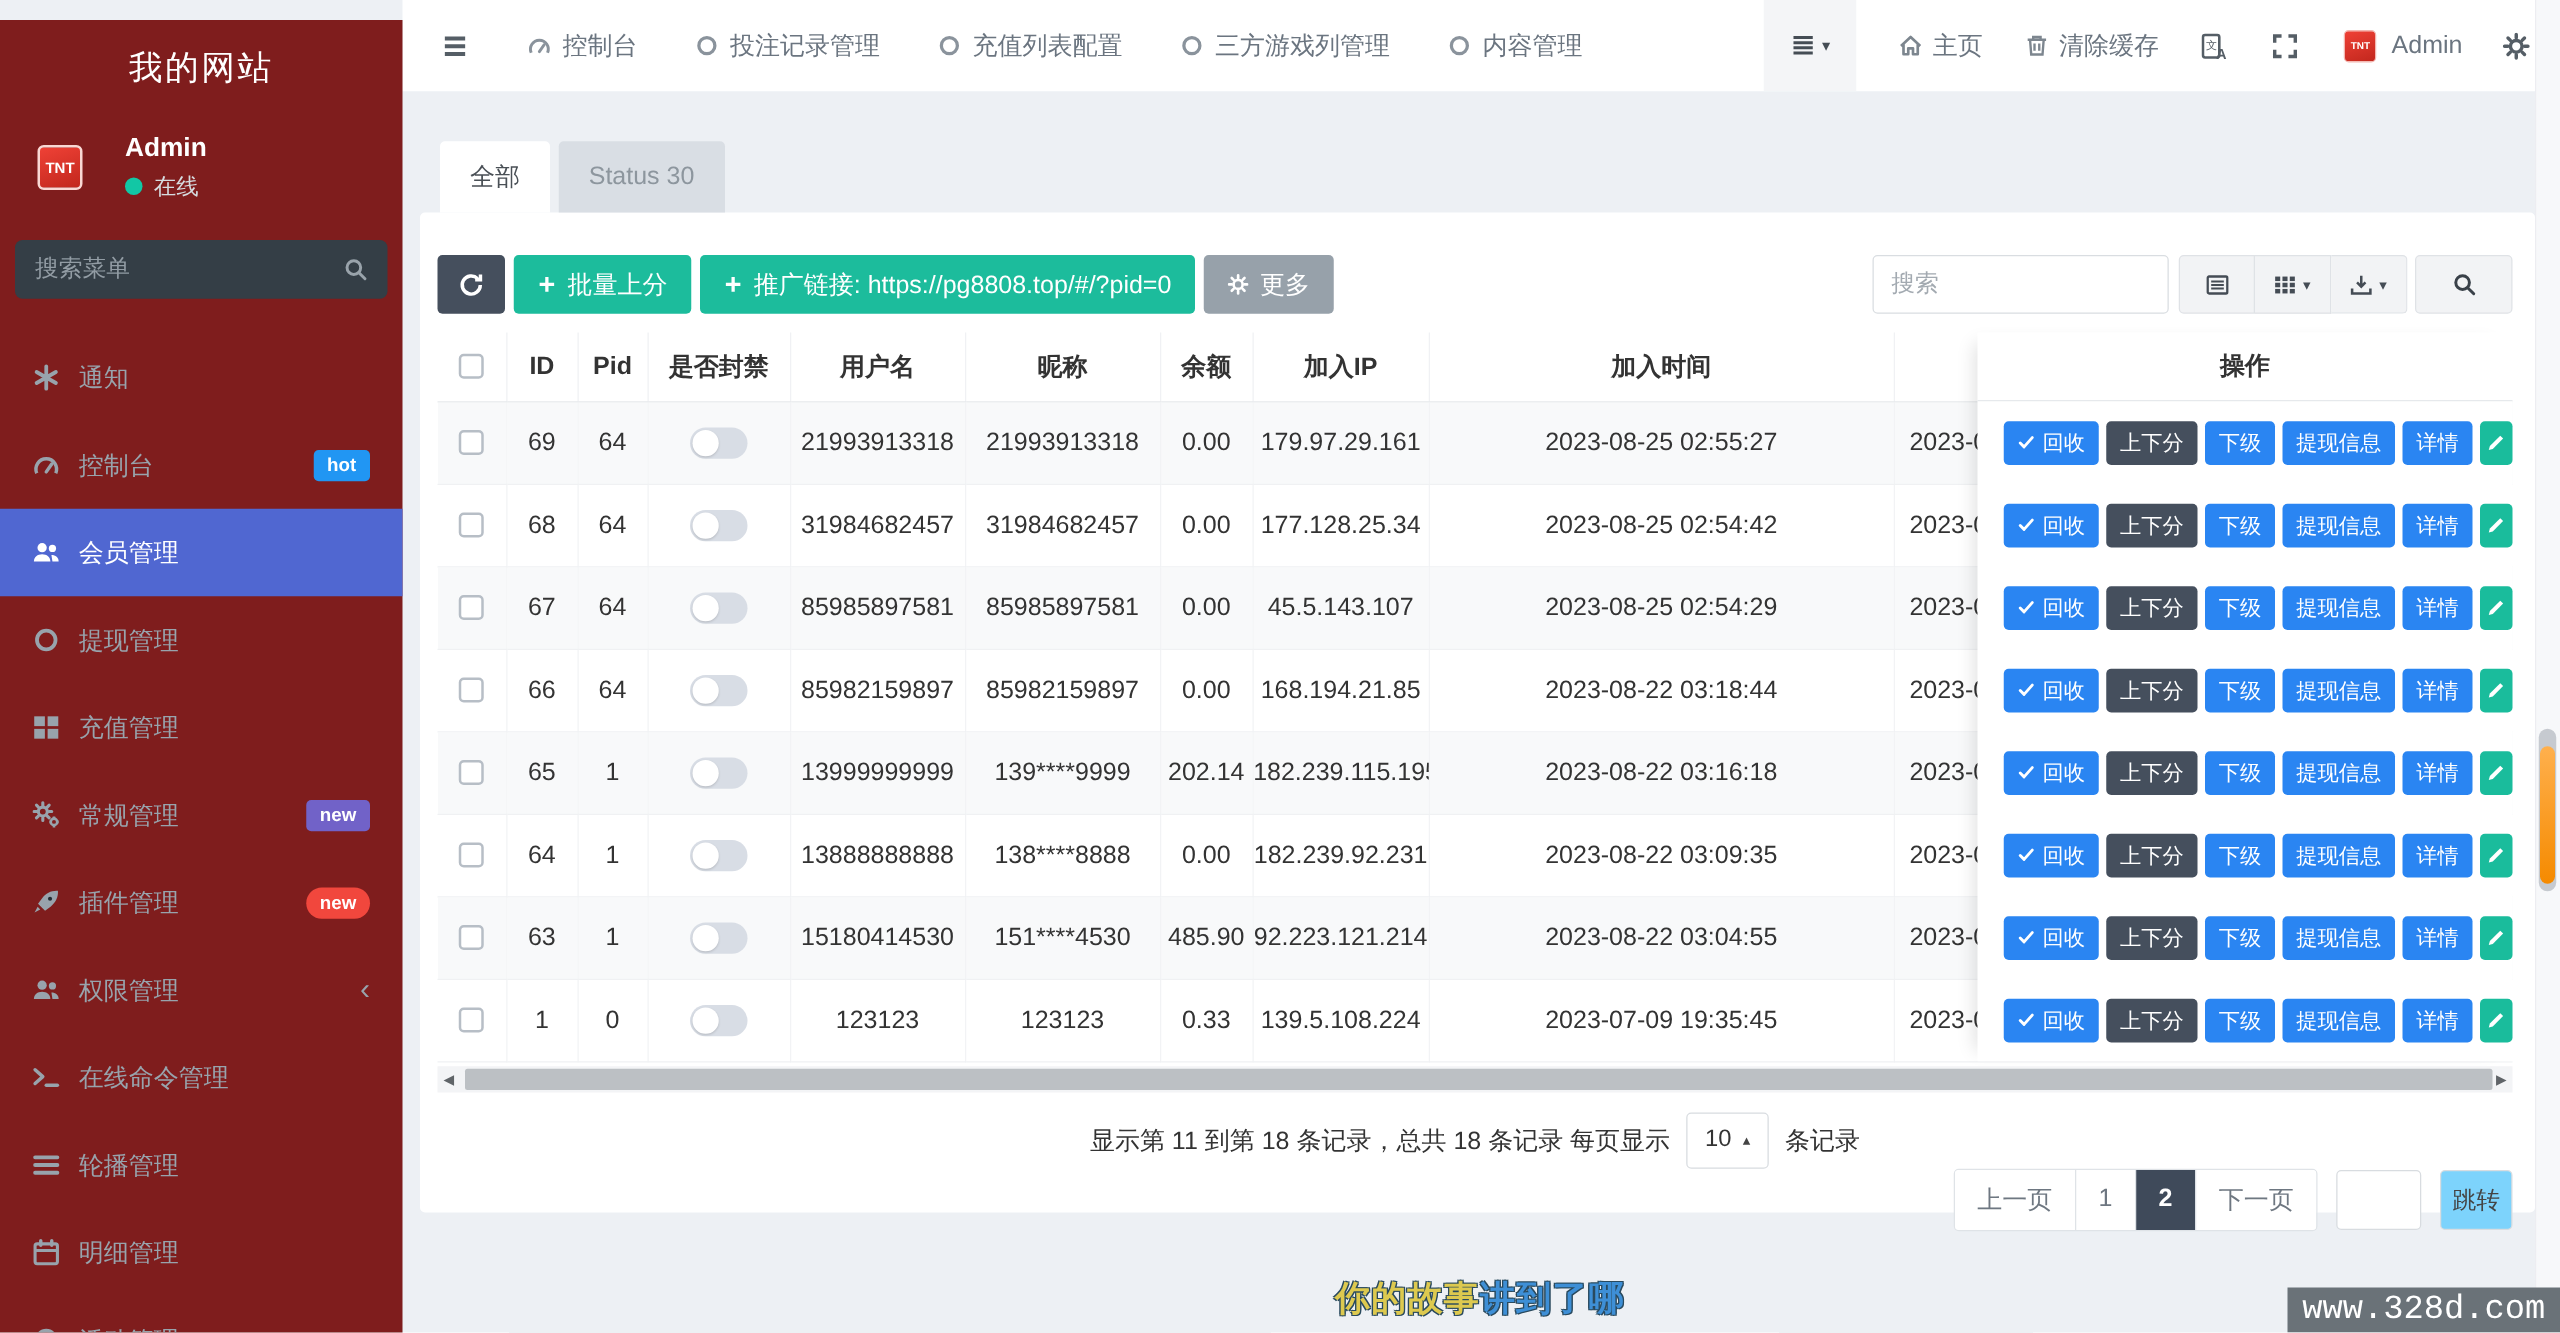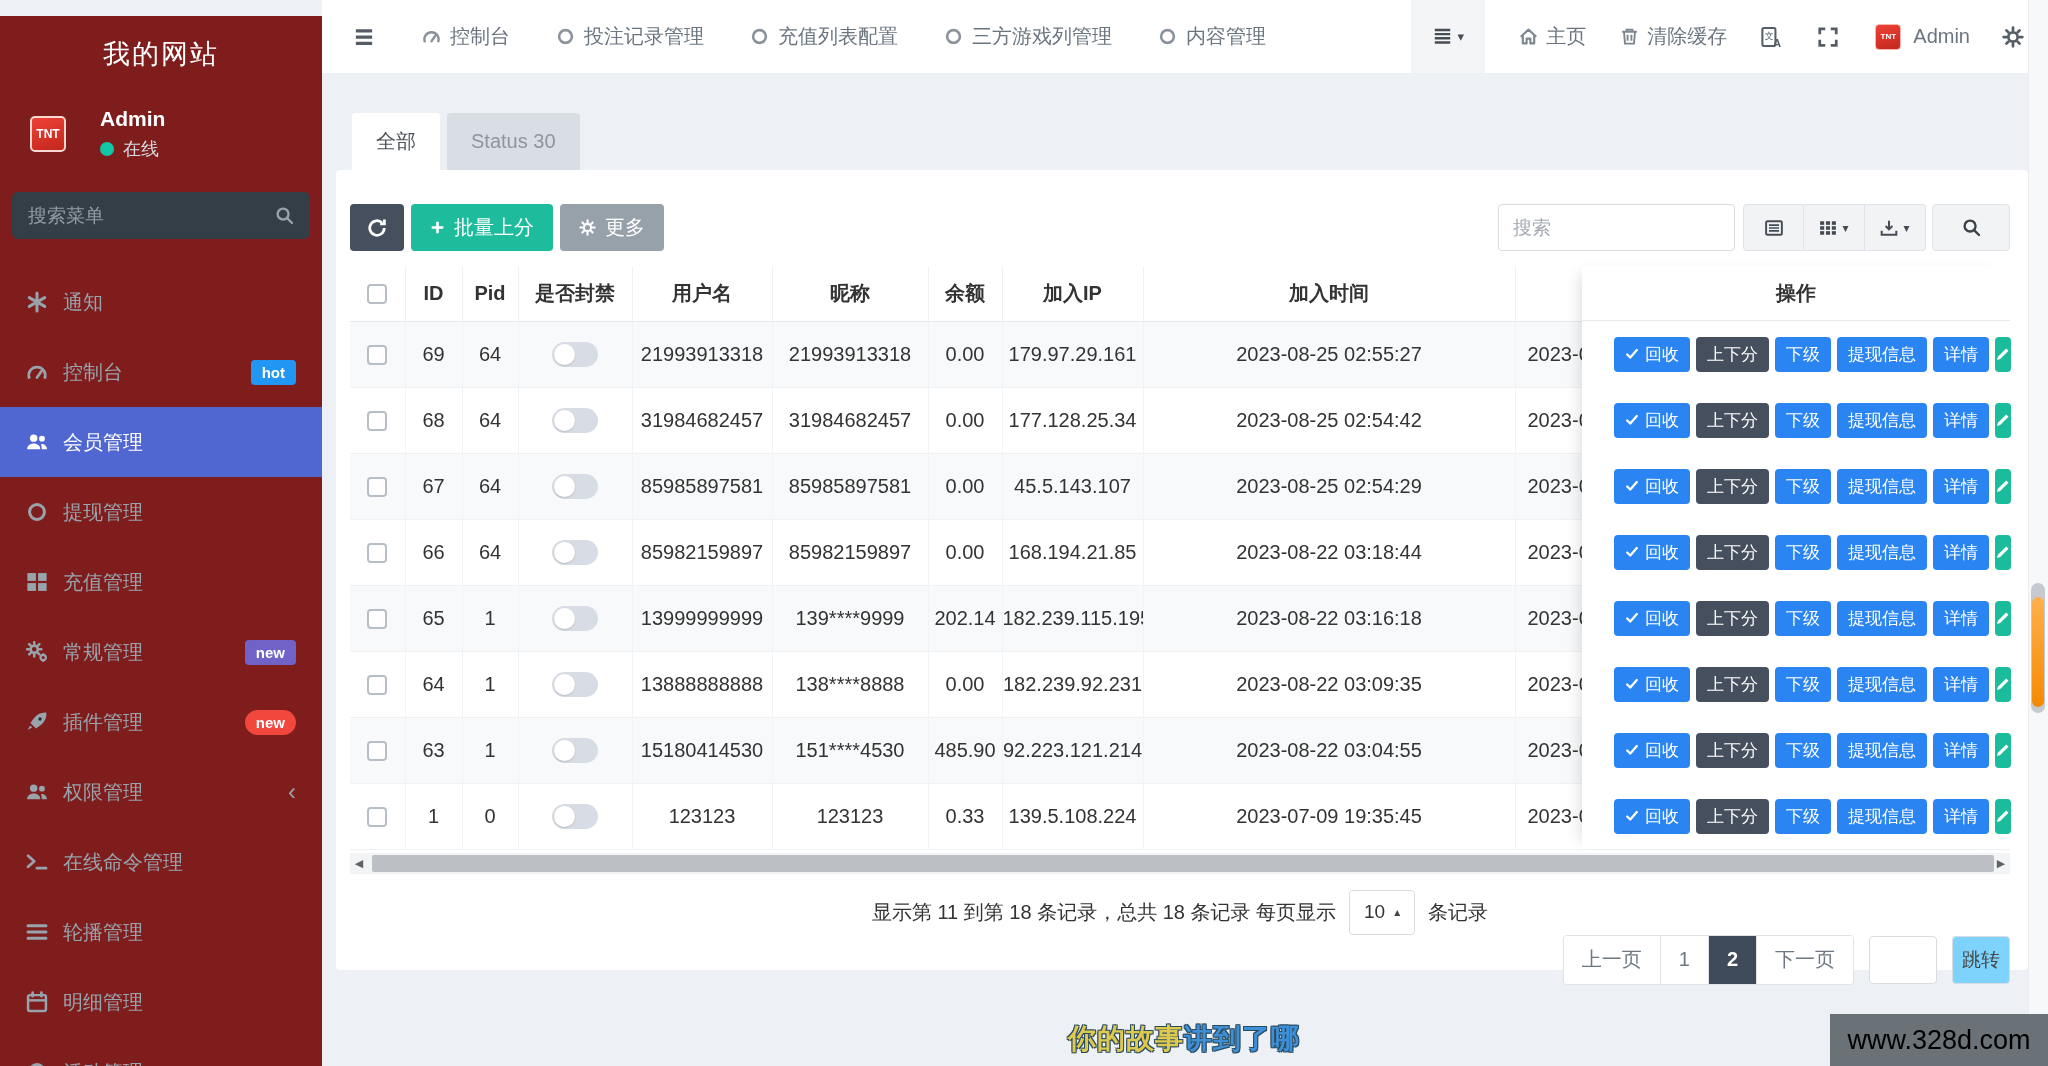--- a/index.html
+++ b/index.html
@@ -85,21 +85,21 @@
   th { height:55px; font-weight:bold; border-bottom:1px solid #e6e9ec; border-right:1px solid #f0f1f4; text-align:center; }
   td { height:66px; text-align:center; border-bottom:1px solid #f0f1f3; border-right:1px solid #f2f3f5; overflow:hidden; white-space:nowrap; }
   th:last-child, td:last-child { border-right:0; }
   tbody tr:nth-child(odd) td { background:#f8f9fa; }
   .cell-extra { text-align:left; padding-left:12px; }
   .cbx { display:inline-block; width:20px; height:20px; border:2px solid #b7bec6; border-radius:4px; background:#fff; vertical-align:middle; cursor:pointer; }
   .toggle { display:inline-block; width:46px; height:25px; border-radius:13px; background:#d8dde5; position:relative; vertical-align:middle; cursor:pointer; }
   .toggle::after { content:""; position:absolute; left:2px; top:2px; width:21px; height:21px; border-radius:50%; background:#fff; box-shadow:0 1px 2px rgba(0,0,0,.15); }
   .op-overlay { position:absolute; top:0; right:0; width:428px; height:583px; background:#fff; box-shadow:-10px 0 14px -8px rgba(0,0,0,.13); }
   .op-head { height:55px; line-height:55px; text-align:center; font-weight:bold; font-size:20px; border-bottom:1px solid #e6e9ec; }
-  .op-row { height:66px; display:flex; align-items:center; padding-left:32px; gap:6px; }
+  .op-row { height:66px; display:flex; align-items:center; padding-left:21px; gap:6px; }
   .abtn { height:35px; border-radius:4px; color:#fff; font-size:17px; padding:0 11px; display:inline-flex; align-items:center; justify-content:center; gap:6px; cursor:pointer; border:0; font-family:inherit; white-space:nowrap; }
   .a-blue { background:#2a85f2; }
   .a-dark { background:#454f5d; }
   .a-green { background:#1abc9c; width:35px; padding:0; }
   .abtn .ico { width:14px; height:14px; color:#fff; }
   .a-green .ico { width:16px; height:16px; }
 
   
   .h-scroll { margin:3px 18px 0 14px; height:21px; background:#f3f4f6; position:relative; display:flex; align-items:center; justify-content:space-between; }
   .h-arrow { width:18px; text-align:center; font-size:11px; color:#606468; cursor:pointer; }
@@ -116,21 +116,21 @@
   .pg-btn:first-child { border-left:0; }
   .pg-btn.active { background:#3f4a5a; color:#fff; font-weight:bold; }
   .jump-input { width:68px; height:48px; border:1px solid #d8dce0; border-radius:4px; outline:none; font-size:19px; padding:0 10px; font-family:inherit; }
   .jump-btn { width:58px; height:48px; border:1px solid #d8dce0; border-radius:4px; background:#7dd3fc; font-size:19px; color:#444; display:flex; align-items:center; justify-content:center; cursor:pointer; }
 
   
   .story { position:absolute; left:1068px; top:1020px; font-size:28px; font-weight:bold; letter-spacing:1px; z-index:8;
            text-shadow:1px 1px 0 #2a4a5e, -1px -1px 0 #2a4a5e, 1px -1px 0 #2a4a5e, -1px 1px 0 #2a4a5e; }
   .story .y { color:#ddc94f; }
   .story .b { color:#3e8fd6; }
-  .site-wm { position:absolute; right:0; bottom:0; width:218px; height:52px; background:#6a7278; color:#000000; font-family:Liberation Sans, sans-serif; font-size:27px; display:flex; align-items:center; justify-content:center; z-index:9; }
+  .site-wm { position:absolute; right:0; bottom:0; width:218px; height:36px; background:#6a7278; color:#ffffff; font-family:Liberation Mono, monospace; font-size:27px; display:flex; align-items:center; justify-content:center; z-index:9; }
 
   
   .v-track { position:absolute; right:0; top:0; width:20px; height:1066px; background:#f7f8fa; border-left:1px solid #ededf1; z-index:7; }
   .v-thumb { position:absolute; right:3px; top:583px; width:14px; height:130px; background:#c6cad0; border-radius:7px; cursor:pointer; }
   .v-orange { position:absolute; right:4px; top:597px; width:12px; height:110px; background:linear-gradient(180deg,#ffb04d,#f58a00); border-radius:6px; }
 </style>
 </head>
 <body>
 
 <aside class="sidebar">
@@ -397,20 +397,28 @@
             </svg>
           </span>
       </button>
       <button class="btn btn-green">
         <span class="ico">
             <svg viewBox="0 0 16 16">
               <path d="M8 1.8v12.4M1.8 8h12.4" stroke="currentColor" stroke-width="2.8"></path>
             </svg>
           </span>
         <span>批量上分</span>
+      </button>
+      <button class="btn btn-green">
+        <span class="ico">
+            <svg viewBox="0 0 16 16">
+              <path d="M8 1.8v12.4M1.8 8h12.4" stroke="currentColor" stroke-width="2.8"></path>
+            </svg>
+          </span>
+        <span>推广链接: https://pg8808.top/#/?pid=0</span>
       </button>
       <button class="btn btn-gray">
         <span class="ico">
             <svg viewBox="0 0 16 16">
               <g stroke="currentColor" stroke-width="2" stroke-linecap="round">
                 <path d="M8 1.2v2M8 12.8v2M1.2 8h2M12.8 8h2M3.2 3.2l1.4 1.4M11.4 11.4l1.4 1.4M12.8 3.2l-1.4 1.4M4.6 11.4l-1.4 1.4"></path>
               </g>
               <circle cx="8" cy="8" r="3.4" fill="none" stroke="currentColor" stroke-width="2"></circle>
             </svg>
           </span>

